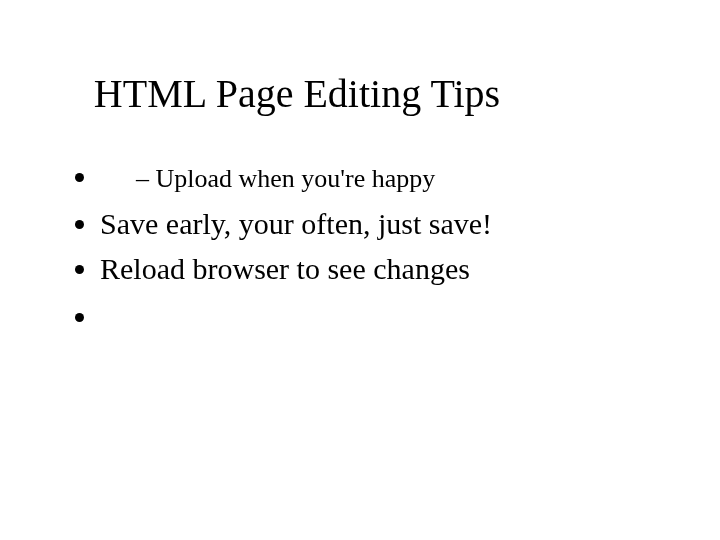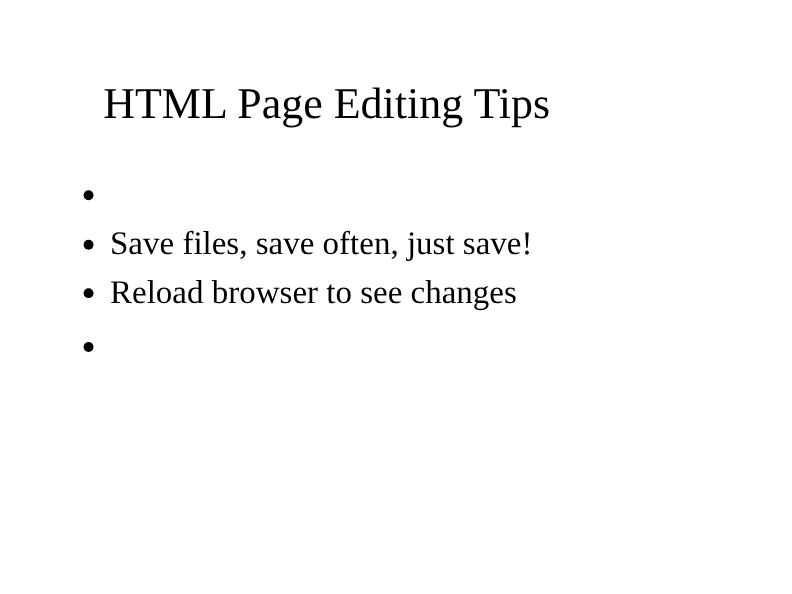--- a/index.html
+++ b/index.html
@@ -46,23 +46,26 @@
   }
 </style>
 </head>
 <body>
 
 <div class="slide">
   <h1 class="title">HTML Page Editing Tips</h1>
 
   <ul class="level1">
     <li>
+      <ul class="level2">
+        <li><span>Upload when you're happy</span></li>
+      </ul>
     </li>
     <li>
-      <span>Save files, save often, just save!</span>
+      <span>Save early, your often, just save!</span>
     </li>
     <li>
       <span>Reload browser to see changes</span>
     </li>
     <li>
       <ul class="level2">
       </ul>
     </li>
   </ul>
 </div>

